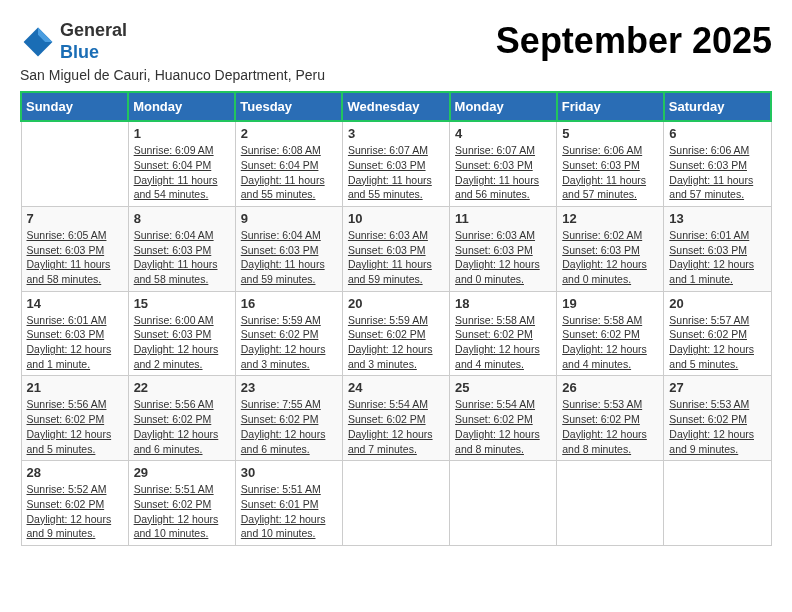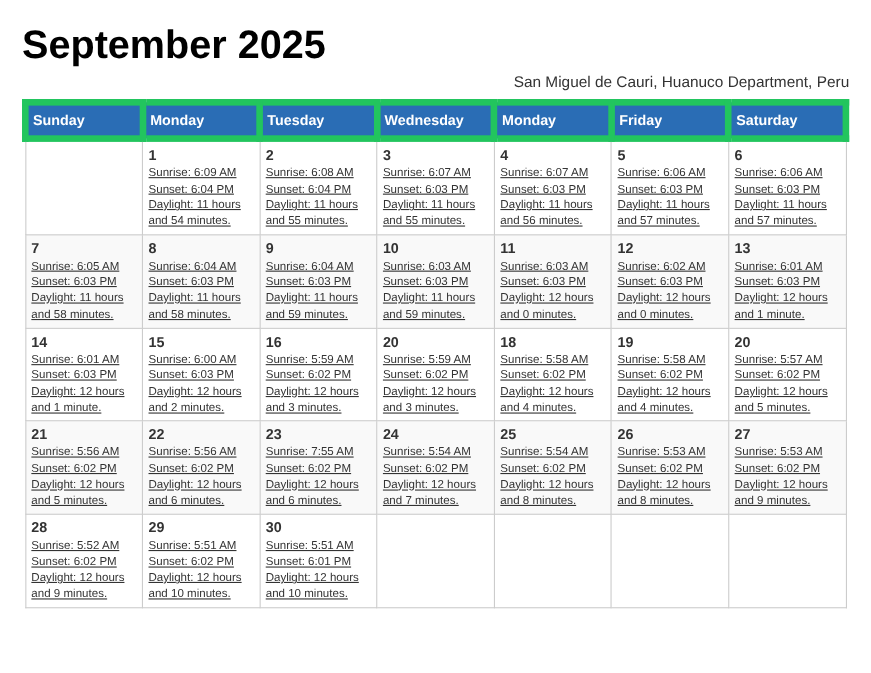--- a/index.html
+++ b/index.html
@@ -36,35 +36,35 @@
       text-align: right;
     }
     .month-title {
       font-size: 36px;
       font-weight: bold;
       color: #000000;
     }
     .subtitle {
       font-size: 14px;
       color: #333;
-      text-align: right;
+      text-align: left;
       margin-bottom: 8px;
     }
     table {
       width: 100%;
       border-collapse: collapse;
       font-size: 11px;
     }
     thead tr th {
       background-color: #2a6db5;
       color: #fff;
       padding: 6px 4px;
       text-align: left;
       font-size: 13px;
-      border: 6px solid #22c55e;
+      border: 2px solid #22c55e;
     }
     tbody tr td {
       border: 1px solid #ccc;
       padding: 4px 5px;
       vertical-align: top;
       width: 107px;
       min-height: 70px;
     }
     .day-number {
       font-weight: bold;
@@ -84,20 +84,30 @@
     }
     tbody tr:nth-child(odd) td {
       background-color: #fff;
     }
     .empty { background-color: #fff !important; }
   </style>
 </head>
 <body>
 
 <div class="header">
+  <div class="logo">
+    <svg class="logo-icon" viewBox="0 0 40 40">
+      <polygon points="20,4 36,20 20,36 4,20" fill="#1a6db5"></polygon>
+      <polygon points="20,4 36,20 28,20 20,12" fill="#4a9de0"></polygon>
+    </svg>
+    <div class="logo-text">
+      <span>General</span><br>
+      <span class="logo-blue">Blue</span>
+    </div>
+  </div>
   <div class="title-block">
     <div class="month-title">September 2025</div>
   </div>
 </div>
 
 <div class="subtitle">San Miguel de Cauri, Huanuco Department, Peru</div>
 
 <table>
   <thead>
     <tr>

